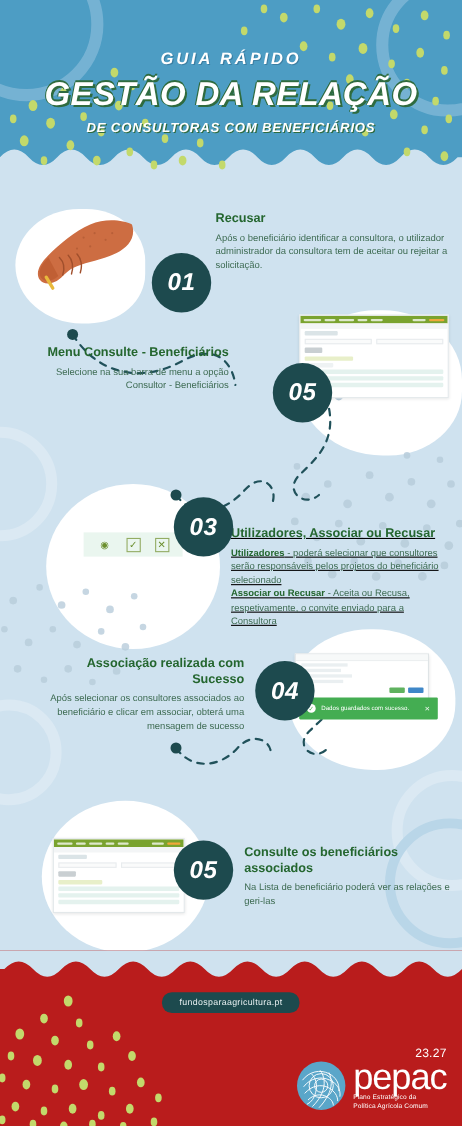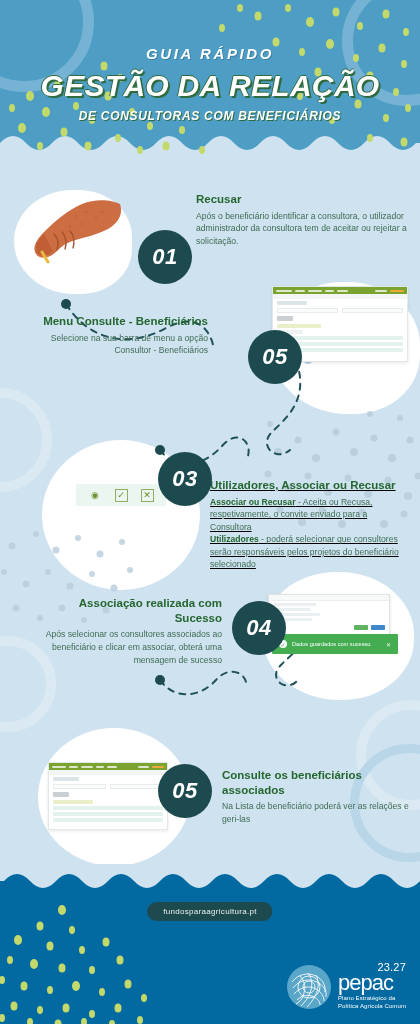--- a/index.html
+++ b/index.html
@@ -109,34 +109,34 @@
 
   
   .hand { position:absolute; z-index:16; }
 
   
   .connector { position:absolute; z-index:12; pointer-events:none; }
 
   
   .footer {
     position:absolute; left:0; bottom:0; width:420px; height:160px;
-    background:#0369a1; z-index:8; overflow:hidden;
+    background:#b91c1c; z-index:8; overflow:hidden;
   }
   .footer-wave { position:absolute; left:0; top:-1px; width:420px; height:28px; z-index:9; }
   .url-pill {
     position:absolute; left:50%; transform:translateX(-50%); top:38px;
     background:#1d4a4e; color:#e8f1f2; font-size:8px; letter-spacing:.3px;
     padding:5px 16px; border-radius:9px; z-index:12; white-space:nowrap;
   }
   .pepac { position:absolute; right:14px; bottom:14px; z-index:12;
            display:flex; align-items:flex-end; gap:6px; }
   .pepac .mark { width:46px; height:46px; border-radius:50%; overflow:hidden; }
   .pepac .wordwrap { position:relative; }
   .pepac .yrs { position:absolute; right:0; top:-13px; color:#fff; font-size:11px; letter-spacing:.2px; }
-  .pepac .word { color:#fff; font-size:22px; line-height:.82; letter-spacing:-1px; }
+  .pepac .word { color:#fff; font-size:33px; line-height:.82; letter-spacing:-1px; }
   .pepac .tag { color:#fff; font-size:6px; line-height:1.22; margin-top:3px; letter-spacing:.1px; }
   .footer-dots { position:absolute; left:0; bottom:0; width:230px; height:130px; z-index:10; }
   .hdr-dots { position:absolute; left:0; top:0; width:420px; height:160px; z-index:7; }
   .side-dots { position:absolute; z-index:3; }
 </style>
 </head>
 <body>
 
 <div class="page">
 
@@ -347,22 +347,22 @@
   </div>
 
   <div class="iconpanel" style="left:76px; top:484px; width:90px; height:22px;">
     <span class="ic">◉</span>
     <span class="ic box">✓</span>
     <span class="ic box">✕</span>
   </div>
   <div class="badge" style="left:158px; top:452px;text-align:right;">03</div>
   <div class="blk" style="left:210px; top:478px; width:200px;text-decoration:underline;">
     <h3>Utilizadores, Associar ou Recusar</h3>
+    <p><b>Utilizadores</b><span> - poderá selecionar que consultores serão responsáveis pelos projetos do beneficiário selecionado</span></p>
     <p><b>Associar ou Recusar</b><span> - Aceita ou Recusa, respetivamente, o convite enviado para a Consultora</span></p>
-    <p><b>Utilizadores</b><span> - poderá selecionar que consultores serão responsáveis pelos projetos do beneficiário selecionado</span></p>
   </div>
 
   <div class="modal" style="left:268px; top:594px; width:122px; height:42px;">
     <div class="mhead"></div>
     <div class="mrow" style="width:42px"></div>
     <div class="mrow" style="width:36px"></div>
     <div class="mrow" style="width:46px"></div>
     <div class="mrow" style="width:38px"></div>
     <div class="mbtns">
       <i style="background:#5fb25f"></i>

